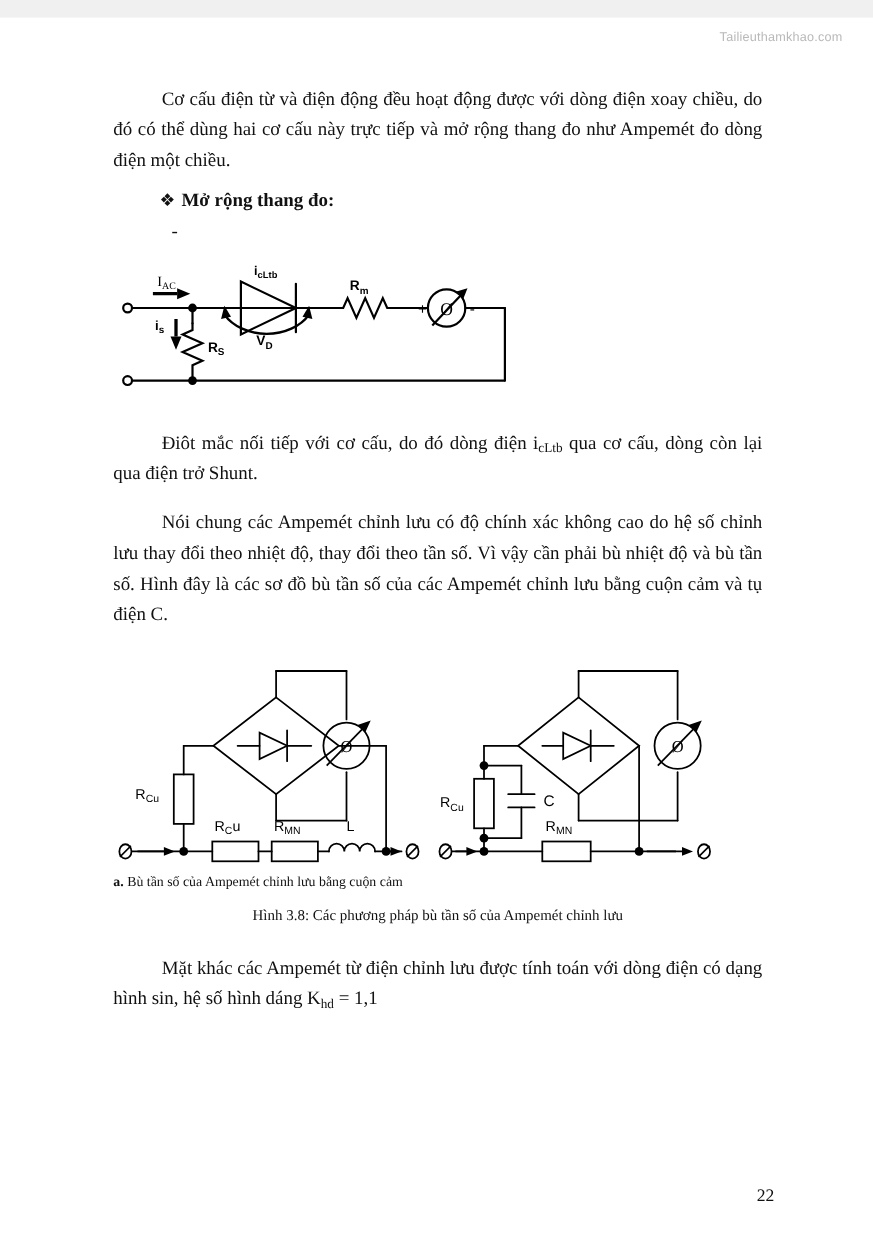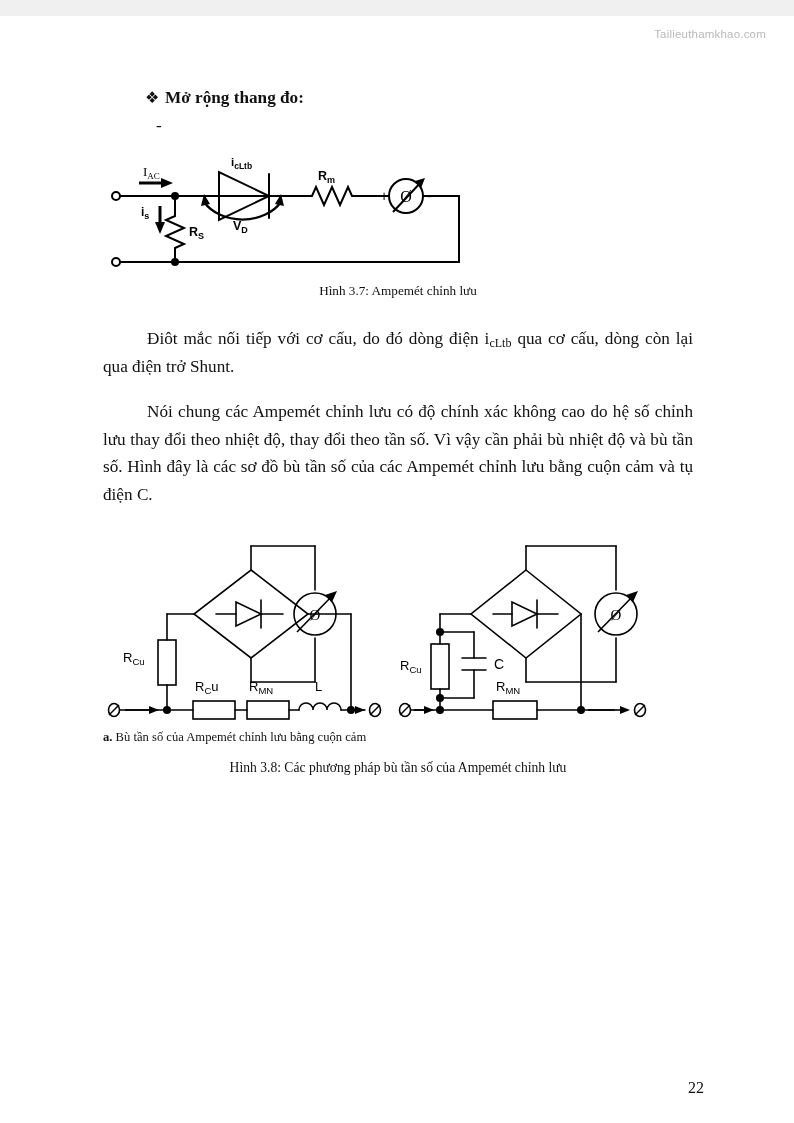--- a/index.html
+++ b/index.html
@@ -112,20 +112,21 @@
 </style>
 </head>
 <body>
 
 <div class="page">
 
   <div class="watermark">Tailieuthamkhao.com</div>
 
   <div class="content">
 
+    <p class="body">Cơ cấu điện từ và điện động đều hoạt động được với dòng điện xoay chiều, do đó có thể dùng hai cơ cấu này trực tiếp và mở rộng thang đo như Ampemét đo dòng điện một chiều.</p>
 
 
     <div class="bullet-line">
       <span class="bullet-mark">❖</span>
       <span class="bullet-text">Mở rộng thang đo:</span>
     </div>
 
     <div class="dash-line">
       <span class="dash-mark">-</span>
     </div>
@@ -210,21 +211,20 @@
           <tspan>V</tspan><tspan font-size="9" dy="3">D</tspan>
         </text>
         <text x="215" y="26" font-family="Liberation Sans, sans-serif" font-size="12.5" font-weight="bold" fill="#000">
           <tspan>R</tspan><tspan font-size="9" dy="3">m</tspan>
         </text>
         <text x="277" y="47" font-family="Liberation Sans, sans-serif" font-size="14" fill="#000">+</text>
         <text x="324" y="47" font-family="Liberation Sans, sans-serif" font-size="14" fill="#000">-</text>
       </svg>
     </div>
 
-    <div class="fig-caption">Hình 3.7: Ampemét chỉnh lưu</div>
 
     <div class="spacer-26"></div>
 
     <p class="body"><span>Điôt mắc nối tiếp với cơ cấu, do đó dòng điện i</span><span class="sub">cLtb</span><span> qua cơ cấu, dòng còn lại qua điện trở Shunt.</span></p>
 
     <div class="spacer-14"></div>
 
     <p class="body">Nói chung các Ampemét chỉnh lưu có độ chính xác không cao do hệ số chỉnh lưu thay đổi theo nhiệt độ, thay đổi theo tần số. Vì vậy cần phải bù nhiệt độ và bù tần số. Hình đây là các sơ đồ bù tần số của các Ampemét chỉnh lưu bằng cuộn cảm và tụ điện C.</p>
 
     <div class="spacer-20"></div>
@@ -393,18 +393,19 @@
           </text>
         </svg>
       </div>
 
     </div>
 
     <div class="fig-caption bold" style="margin-top:14px;">Hình 3.8: Các phương pháp bù tần số của Ampemét chỉnh lưu</div>
 
     <div class="spacer-26"></div>
 
+    <p class="body"><span>Mặt khác các Ampemét từ điện chỉnh lưu được tính toán với dòng điện có dạng hình sin, hệ số hình dáng K</span><span class="sub">hd</span><span> = 1,1</span></p>
 
   </div>
 
   <div class="page-number">22</div>
 
 </div>
 
 </body></html>

